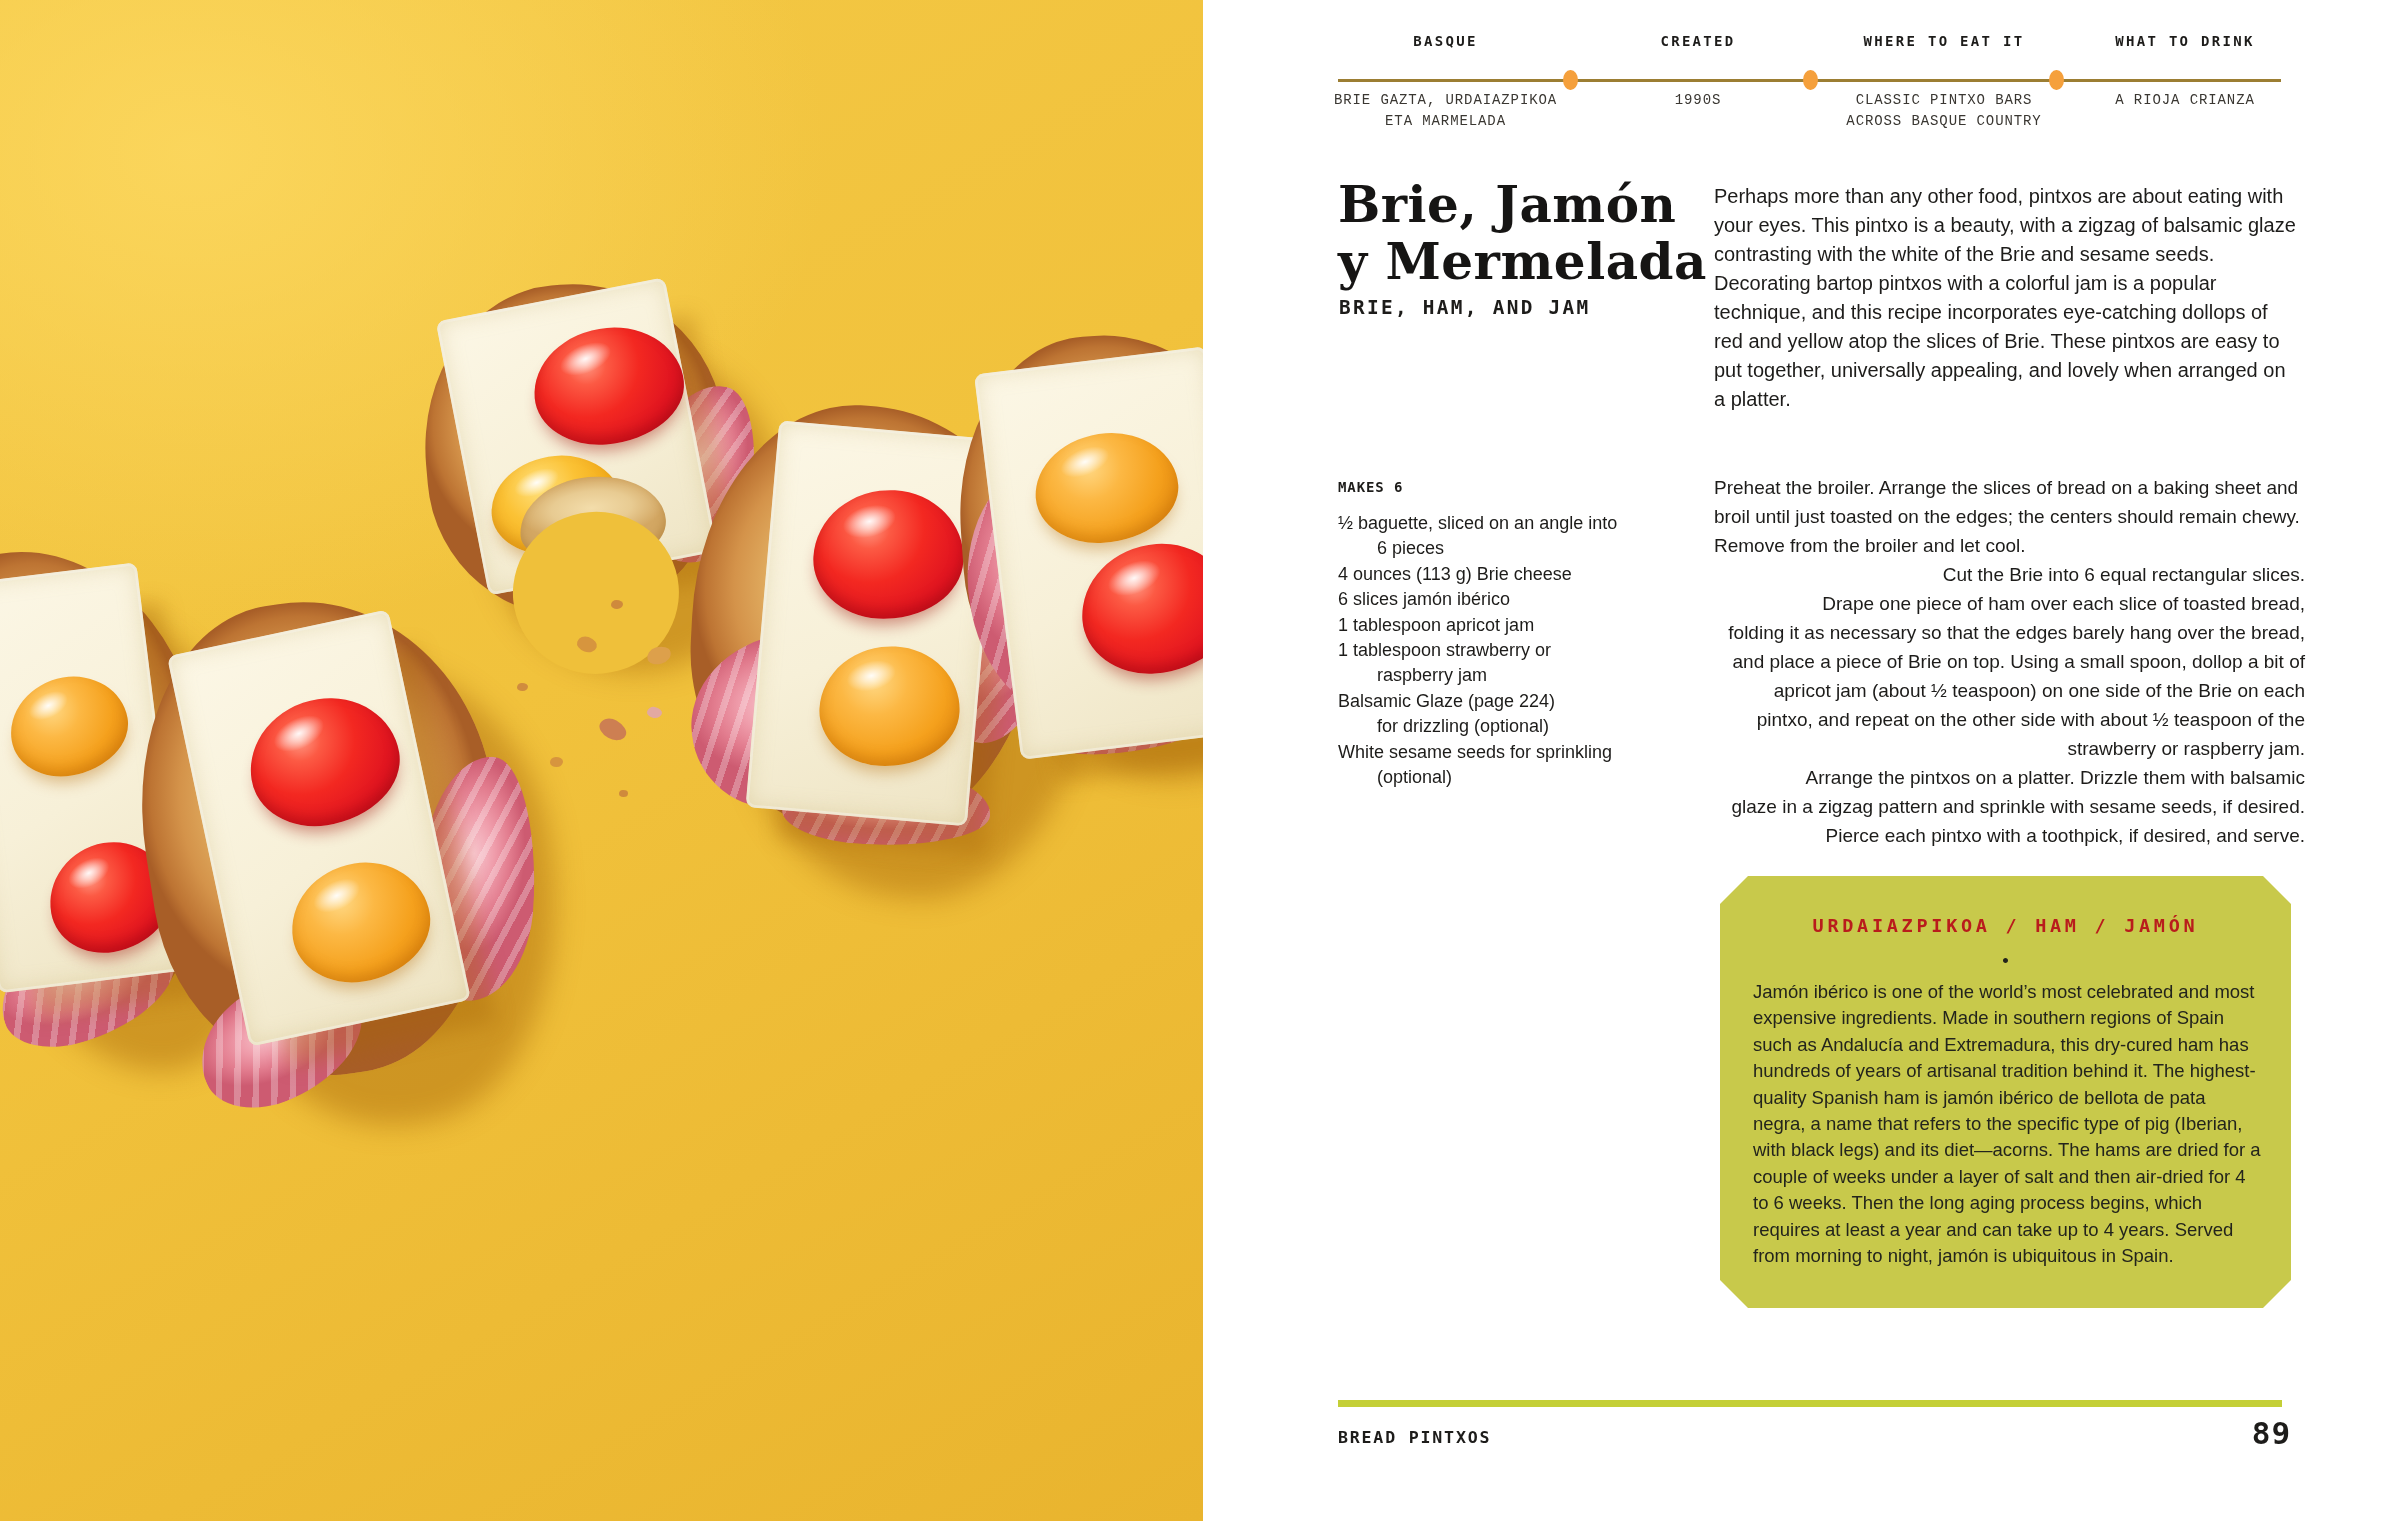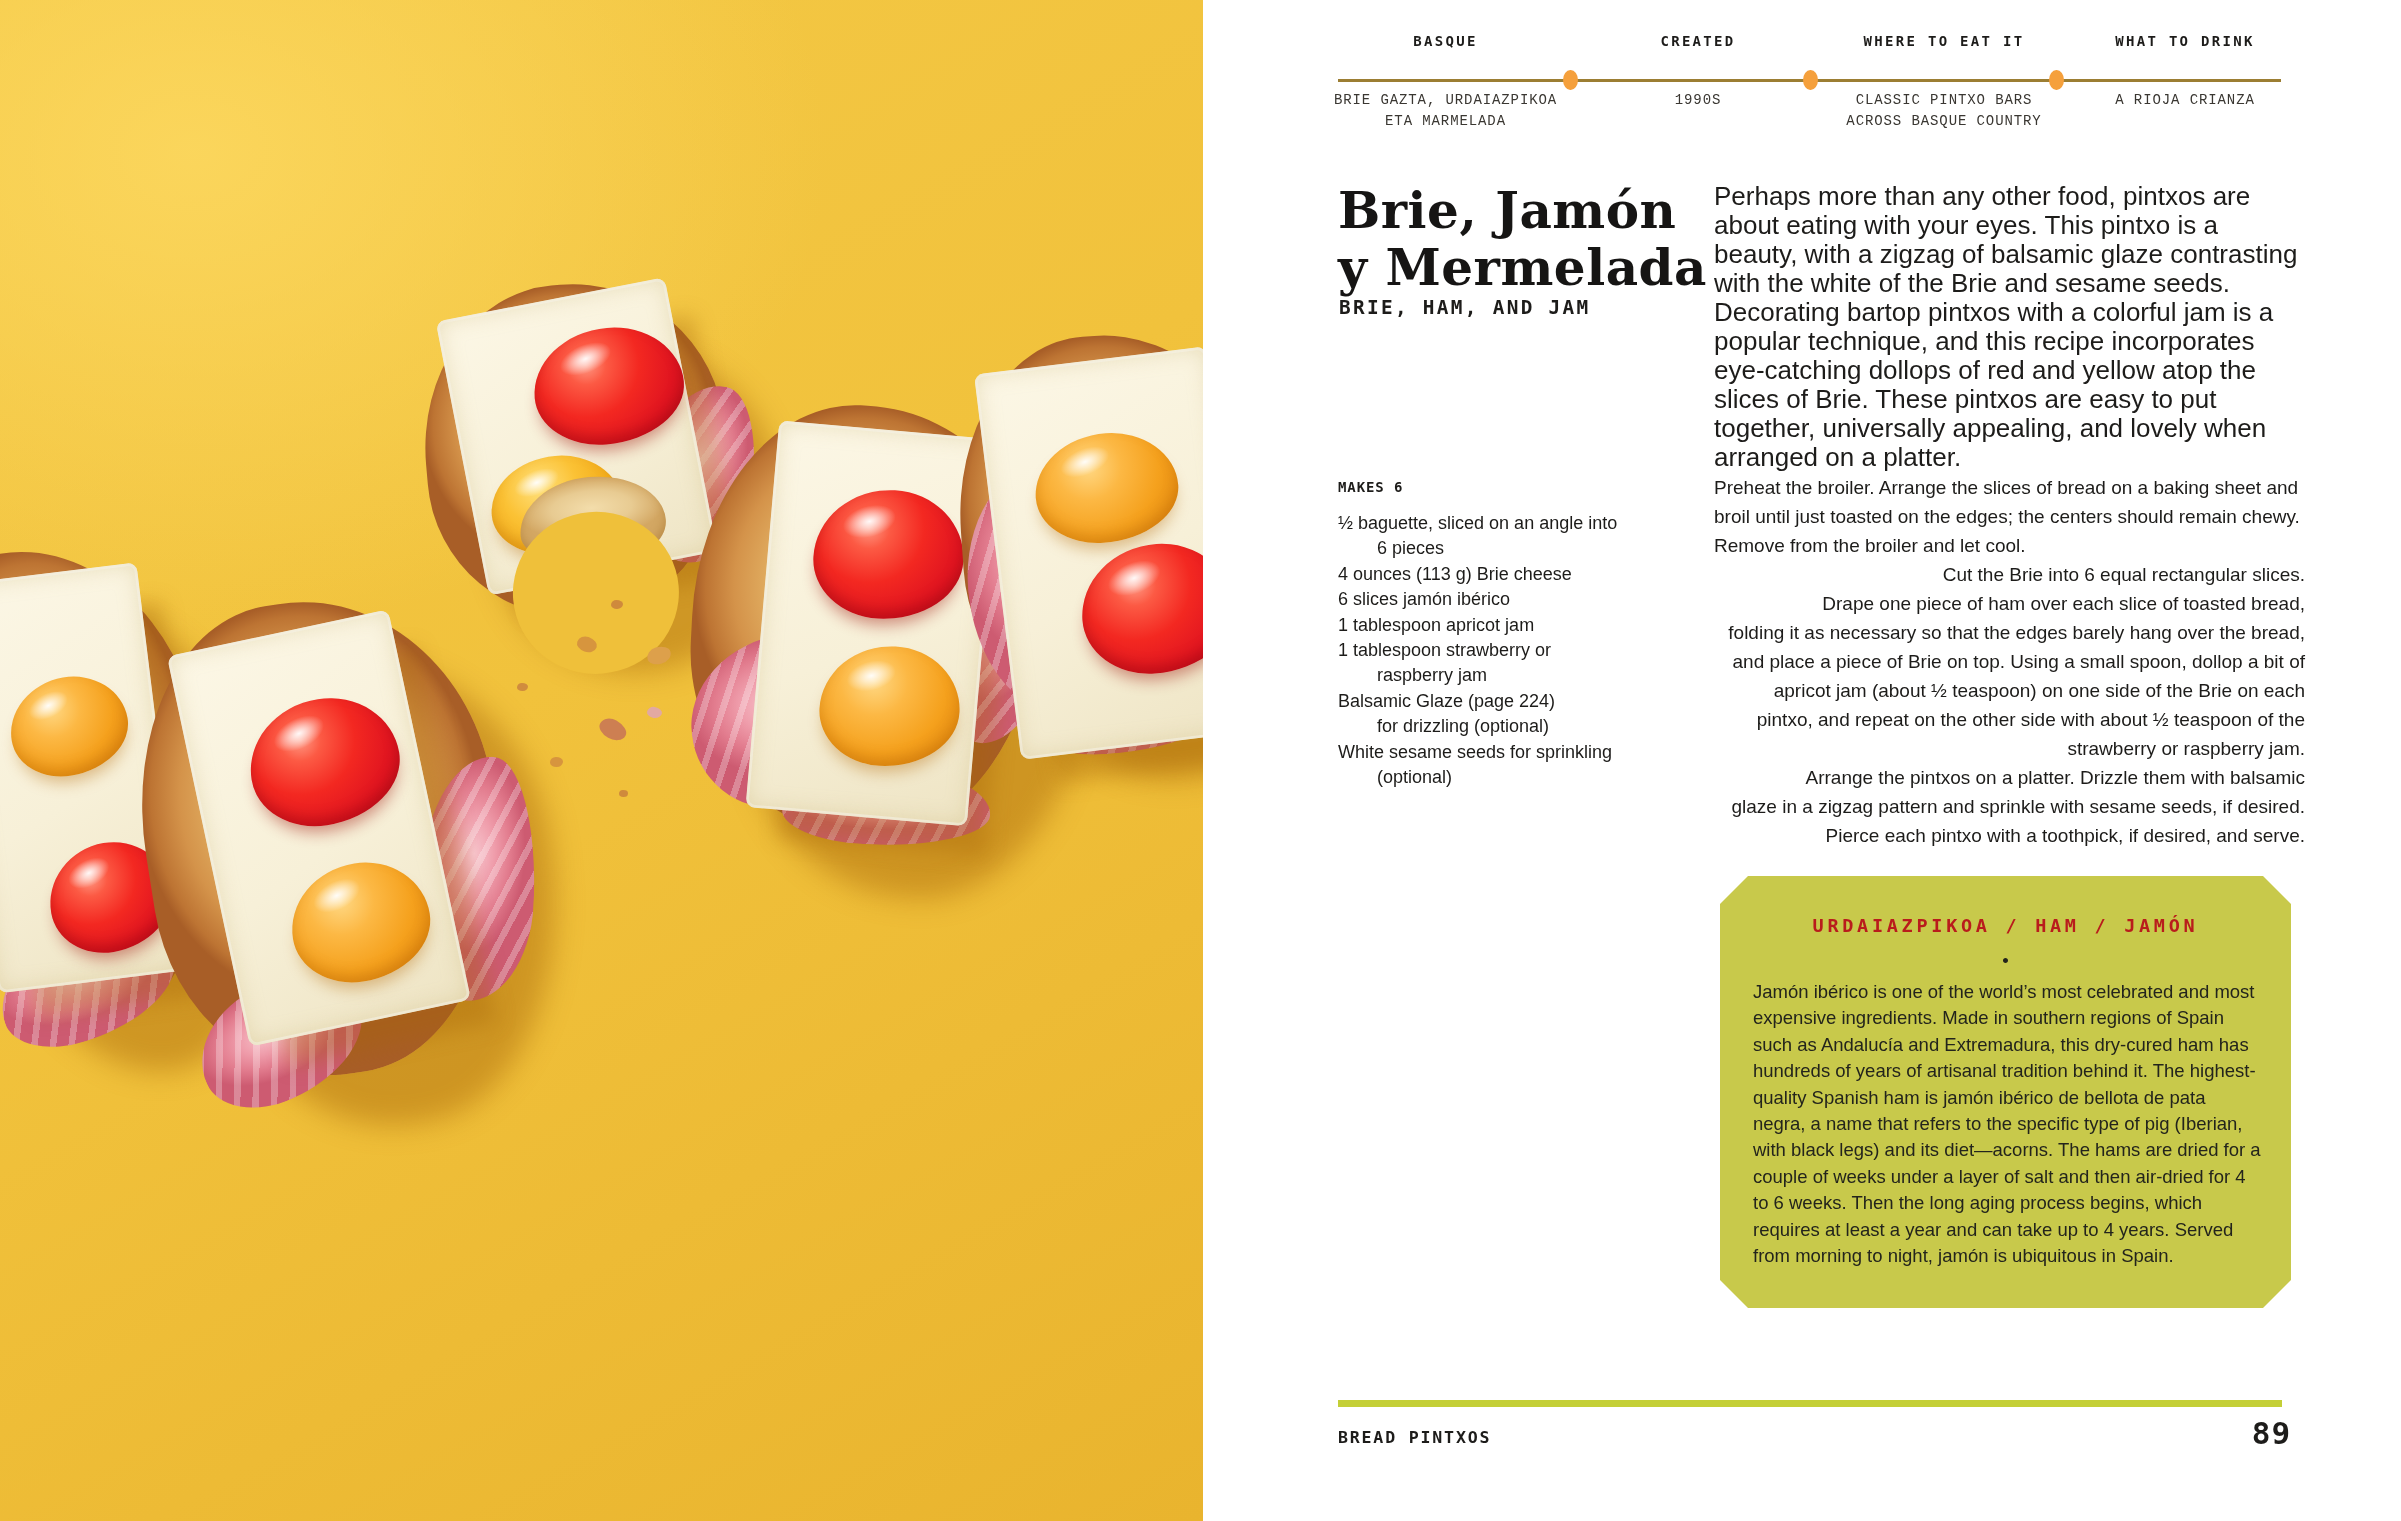--- a/index.html
+++ b/index.html
@@ -88,25 +88,25 @@
   #info-cols{position:absolute;left:0;top:33px;width:2210px;height:102px;}
   .icol{position:absolute;top:0;text-align:center;}
   .icol:nth-child(1){left:1316px;width:259px;}
   .icol:nth-child(2){left:1600px;width:196px;}
   .icol:nth-child(3){left:1833px;width:222px;}
   .icol:nth-child(4){left:2086px;width:198px;}
   .ilabel{font-family:"DejaVu Sans Mono","Liberation Mono",monospace;font-weight:bold;font-size:14px;letter-spacing:2.3px;color:#1d1c1a;}
   .ivalue{position:absolute;top:57px;left:0;right:0;font-family:Liberation Mono, monospace;
           font-size:14px;letter-spacing:0.9px;line-height:21px;white-space:pre-line;color:#3a3732;}
 
-  .title{position:absolute;left:1338px;top:182px;font-family:"DejaVu Serif","Liberation Serif",serif;
+  .title{position:absolute;left:1338px;top:176px;font-family:"DejaVu Serif","Liberation Serif",serif;
          font-weight:bold;font-size:50px;line-height:57px;color:#161514;letter-spacing:0.5px;}
   .subtitle{position:absolute;left:1339px;top:296px;font-weight:bold;font-size:19.4px;letter-spacing:2.3px;color:#1d1c1a;}
 
-  .intro{position:absolute;left:1714px;top:182px;width:587px;font-size:26px;line-height:29px;color:#1d1c1a;}
+  .intro{position:absolute;left:1714px;top:182px;width:587px;font-size:20px;line-height:29px;color:#1d1c1a;}
 
   .makes{position:absolute;left:1338px;top:479px;font-weight:bold;font-size:14px;letter-spacing:0.9px;}
   #ingredients{position:absolute;left:1338px;top:511px;width:344px;font-size:18px;line-height:25.4px;}
   #ingredients .cont{padding-left:39px;}
 
   #steps{position:absolute;left:1714px;top:473px;width:591px;font-size:19px;line-height:29px;}
   #steps p{margin:0;}
   #steps p.ind{text-indent:54px;text-align:right;}
 
   .greenbox{position:absolute;left:1720px;top:876px;width:571px;height:432px;background:#c8c94b;

